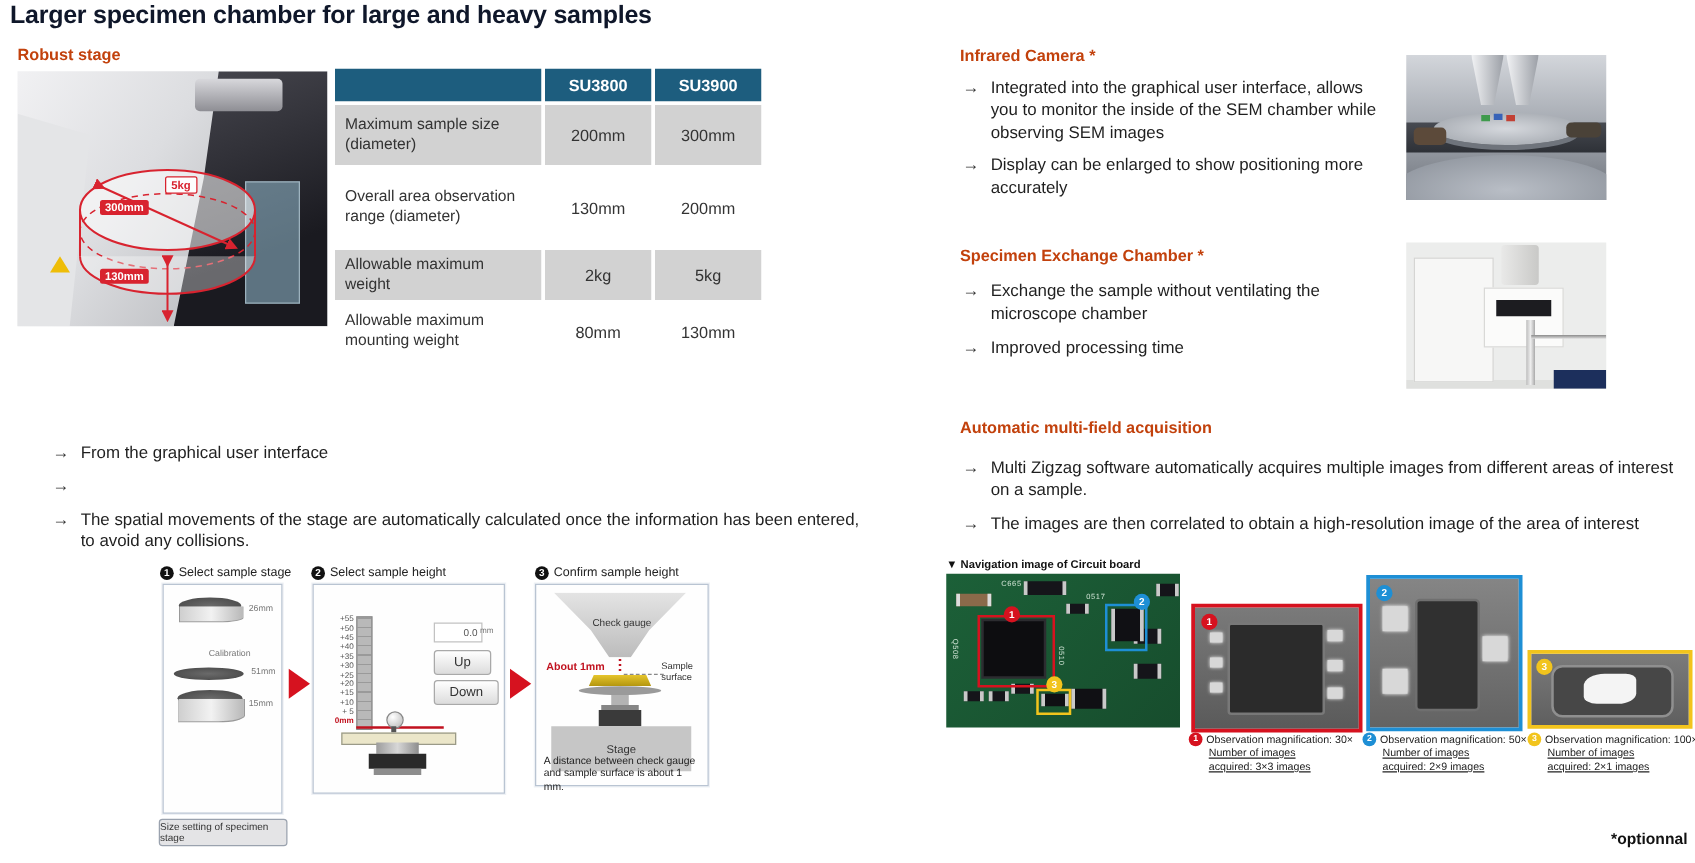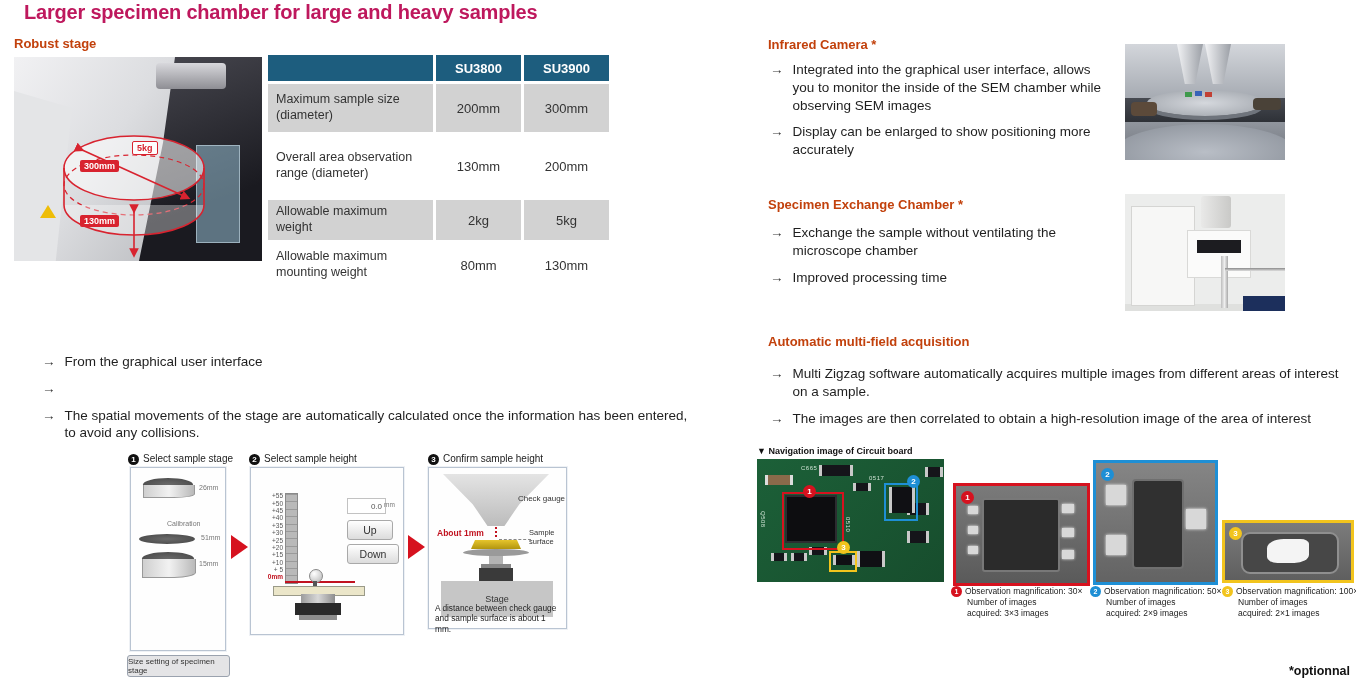--- a/index.html
+++ b/index.html
@@ -1,21 +1,21 @@
 <!DOCTYPE html>
 <html><head>
 <meta charset="utf-8">
 <style>
   html,body{margin:0;padding:0;background:#fff;}
   .canvas{position:relative;width:1356px;height:690px;background:#fff;
           font-family:"Liberation Sans",sans-serif;color:#222;overflow:hidden;}
   .abs{position:absolute;}
 
   
-  .title{left:24px;top:1px;font-size:20px;font-weight:800;color:#be185d;letter-spacing:-0.2px;}
+  .title{left:8px;top:1px;font-size:20px;font-weight:800;color:#0f172a;letter-spacing:-0.2px;}
   .h2{font-size:13px;font-weight:700;color:#c2410c;}
 
   
   .bullets{display:flex;flex-direction:column;gap:9px;}
   .bul{display:flex;gap:9px;font-size:13.5px;color:#1f1f1f;line-height:1.32;}
   .bul .arr{flex:0 0 auto;color:#333;}
   .bul .arr::before{content:"\2192";}
 
   
   .spec-table{left:268px;top:55px;display:grid;grid-template-columns:165px 85px 85px;
@@ -105,21 +105,21 @@
 
   
   .sem{position:absolute;overflow:hidden;}
   .sem1{left:953px;top:483px;width:131px;height:97px;border:3px solid #d6121f;background:linear-gradient(#7a7a7a,#5a5a5a);}
   .sem2{left:1093px;top:460px;width:119px;height:119px;border:3px solid #1e8fd5;background:linear-gradient(#858585,#636363);}
   .sem3{left:1222px;top:520px;width:126px;height:57px;border:3px solid #f2c41d;background:linear-gradient(#7b7b7b,#5f5f5f);}
   .pad{position:absolute;background:#d8d8d8;box-shadow:0 0 3px #fff;}
 
   .cap{position:absolute;width:138px;font-size:8.5px;color:#222;line-height:1.3;}
   .cap .l1{display:flex;gap:3px;}
-  .cap .indent{margin-left:16px;}
+  .cap .indent{margin-left:16px;text-decoration:underline;}
   .cap .badge{position:static;width:11px;height:11px;font-size:7px;flex:0 0 auto;}
 
   .nav-label{left:757px;top:446px;font-size:9px;color:#111;font-weight:700;}
   .footnote{left:1240px;top:664px;font-size:12.5px;font-weight:800;color:#111;width:110px;text-align:right;}
 
   svg{position:absolute;left:0;top:0;}
 </style>
 </head>
 <body>
 
@@ -242,21 +242,21 @@
     <div class="abs" style="left:22px;top:118px;width:90px;height:8px;background:#ebe6c9;border:1px solid #9a9a88;"></div>
     <div class="abs" style="left:50px;top:126px;width:34px;height:9px;background:linear-gradient(90deg,#9c9c9c,#d7d7d7,#8d8d8d);"></div>
     <div class="abs" style="left:44px;top:135px;width:46px;height:12px;background:#2a2a2a;"></div>
     <div class="abs" style="left:48px;top:147px;width:38px;height:5px;background:#8d8d8d;"></div>
   </div>
 
   <div class="tri" style="left:408px;top:535px;"></div>
 
   <div class="panel" style="left:428px;top:467px;width:137px;height:160px;">
     <div class="abs" style="left:14px;top:6px;width:106px;height:52px;background:linear-gradient(#e4e4e4,#bcbcbc);clip-path:polygon(0% 0%,100% 0%,72% 58%,58% 100%,42% 100%,28% 58%);"></div>
-    <div class="abs" style="left:0;top:26px;width:137px;text-align:center;font-size:8px;color:#333;margin-left:44px;">Check gauge</div>
+    <div class="abs" style="left:0;top:26px;width:137px;text-align:center;font-size:8px;color:#333;">Check gauge</div>
     <div class="abs" style="left:66px;top:59px;width:2px;height:11px;background:repeating-linear-gradient(#c1121f 0 2px,transparent 2px 4px);"></div>
     <div class="abs" style="left:8px;top:60px;font-size:8.5px;font-weight:700;color:#c1121f;">About 1mm</div>
     <div class="abs" style="left:70px;top:71px;width:32px;border-top:1px dashed #888;"></div>
     <div class="abs" style="left:100px;top:60px;width:34px;font-size:7.5px;color:#333;line-height:1.2;">Sample surface</div>
     <div class="abs" style="left:42px;top:72px;width:50px;height:9px;background:linear-gradient(#e6c52c,#b2950f);clip-path:polygon(8% 0,92% 0,100% 100%,0 100%);"></div>
     <div class="abs" style="left:34px;top:81px;width:66px;height:7px;background:#9a9a9a;border-radius:50%;"></div>
     <div class="abs" style="left:60px;top:88px;width:14px;height:8px;background:#b3b3b3;"></div>
     <div class="abs" style="left:52px;top:96px;width:30px;height:4px;background:#868686;"></div>
     <div class="abs" style="left:50px;top:100px;width:34px;height:13px;background:#3a3a3a;"></div>
     <div class="abs" style="left:12px;top:113px;width:112px;height:36px;background:#c6c6c6;display:flex;align-items:center;justify-content:center;font-size:9px;color:#333;">Stage</div>

